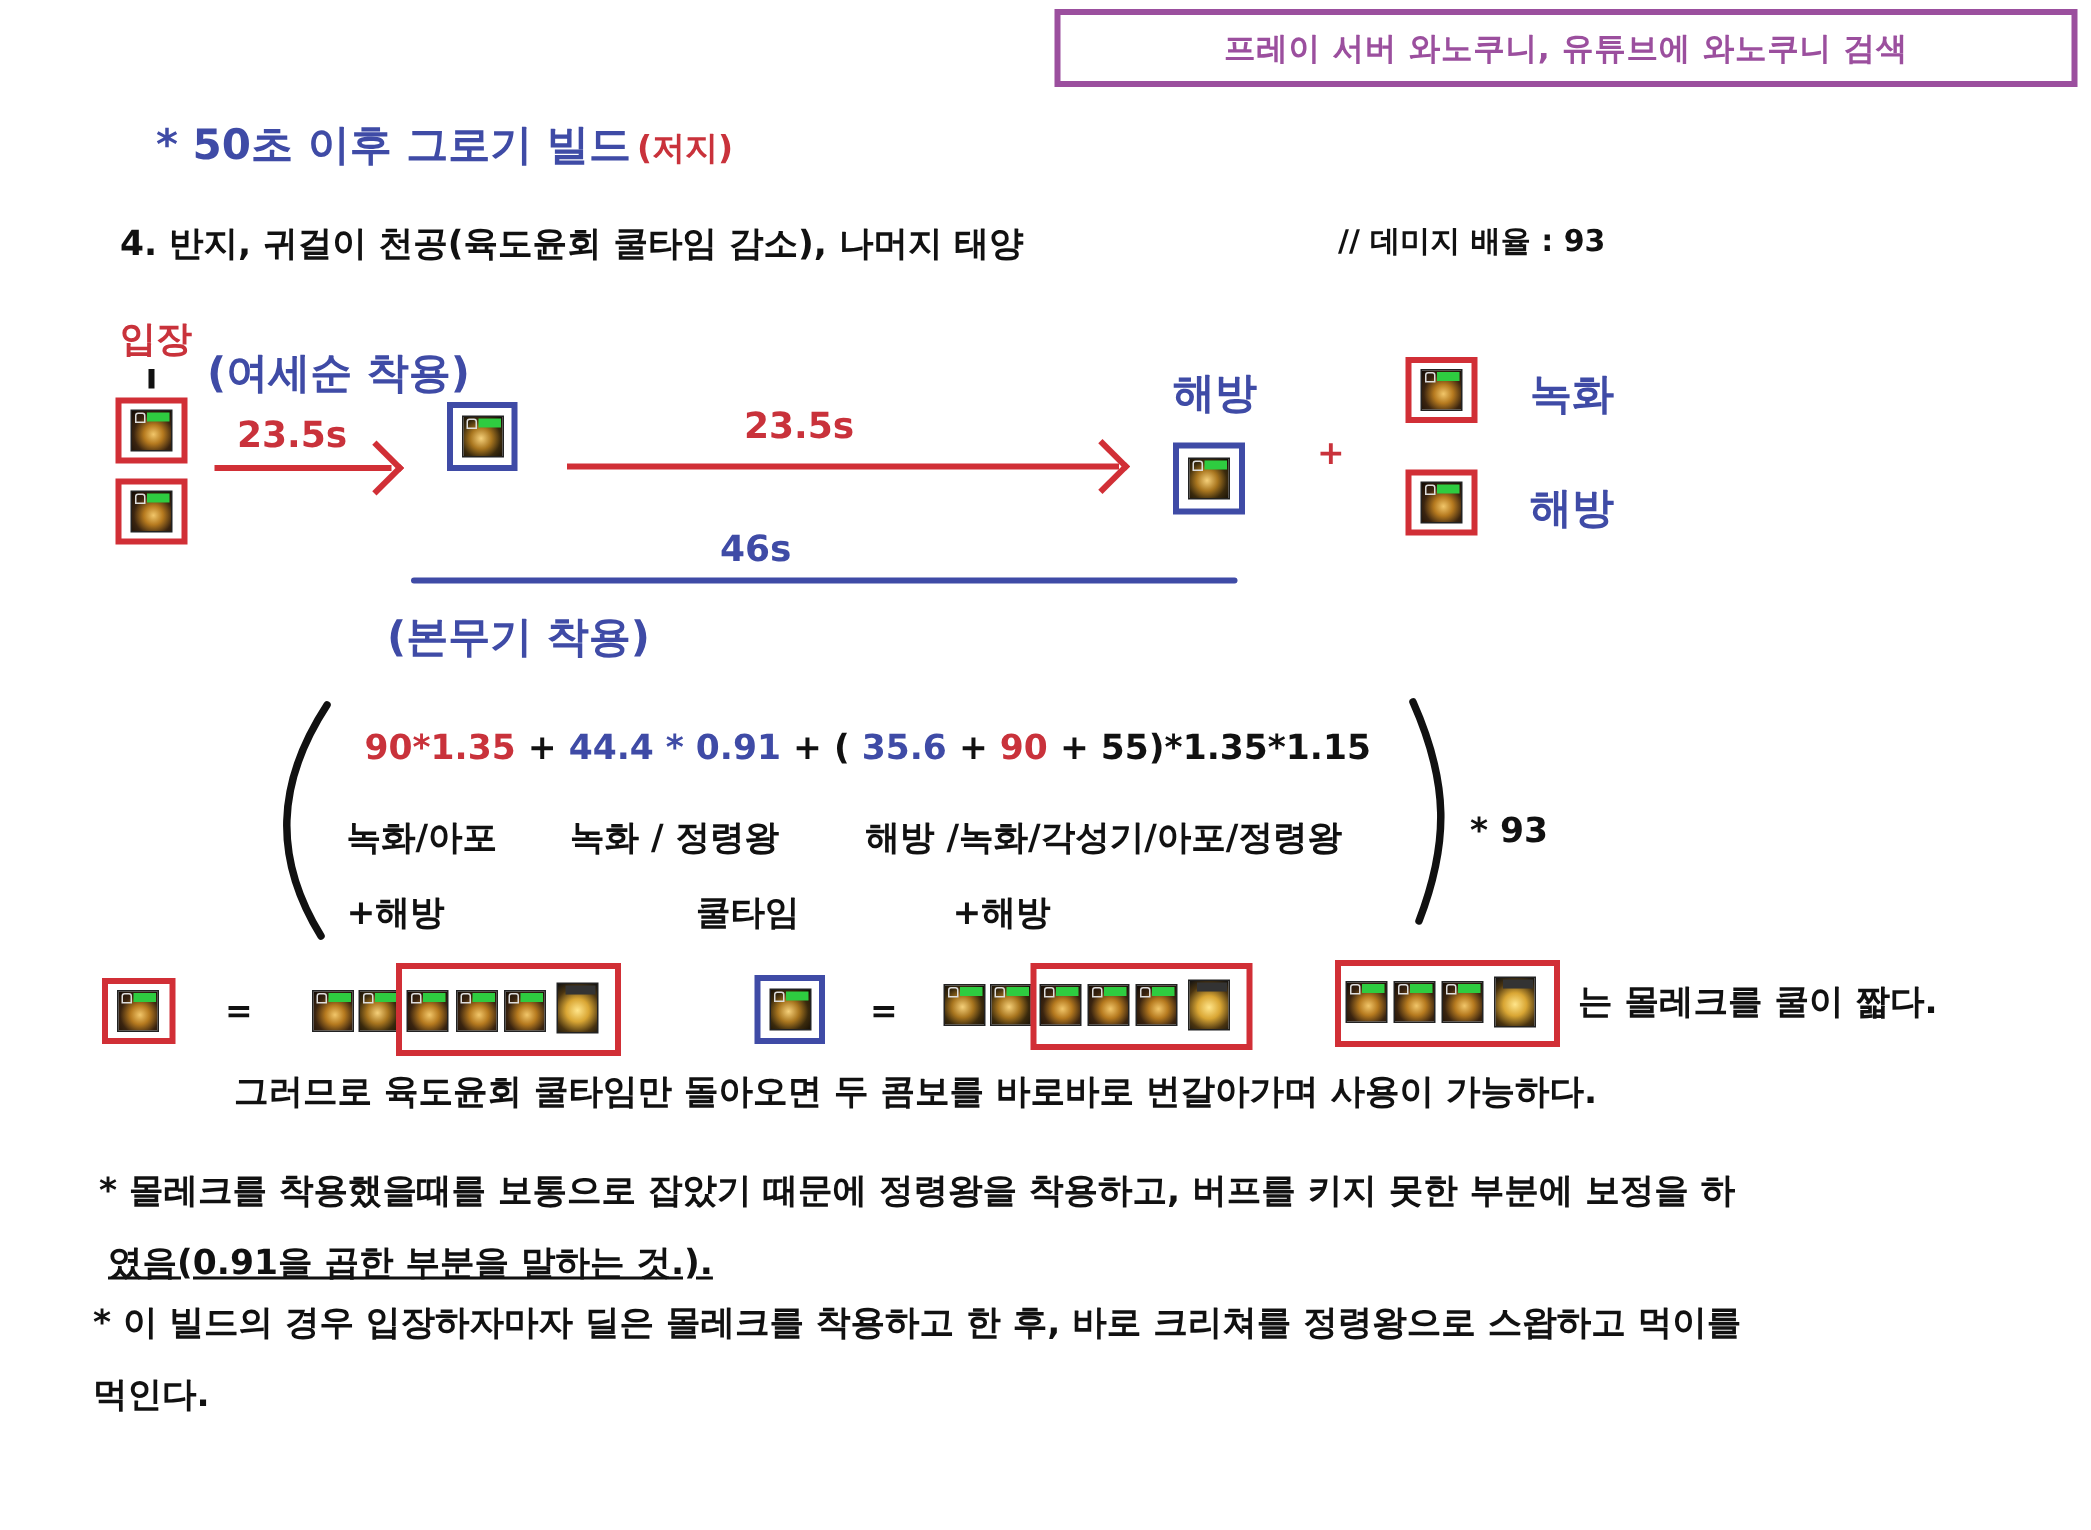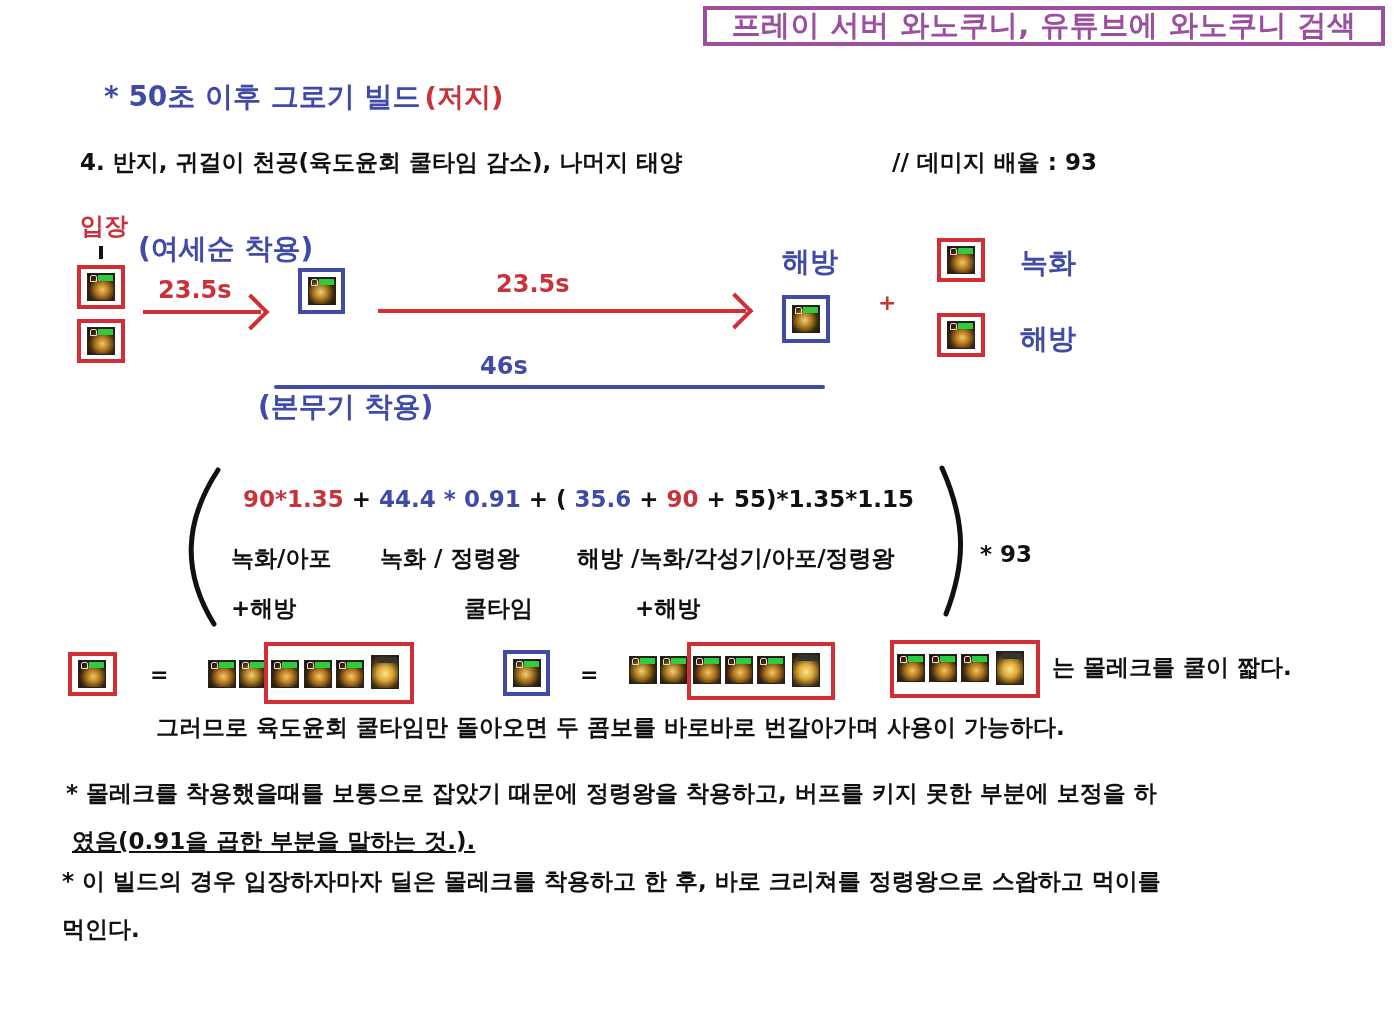--- a/index.html
+++ b/index.html
@@ -6,30 +6,30 @@
   body {
     width: 1394px; height: 1020px; background: #ffffff; position: relative; overflow: hidden;
     font-family: "DejaVu Sans", "Liberation Sans", sans-serif; font-weight: bold; color: #111;
   }
   .abs { position: absolute; white-space: nowrap; }
   .red { color: #c9323b; }
   .blue { color: #3f4ba6; }
   .black { color: #111; }
 
   .banner {
-    left: 703px; top: 6px; width: 682px; height: 40px;
+    left: 703px; top: 6px; width: 682px; height: 52px;
     border: 4px solid #9b4f9e; box-sizing: border-box;
     display: flex; align-items: center; justify-content: center;
-    font-size: 29px; color: #9b4f9e; letter-spacing: 0.5px;
+    font-size: 21px; color: #9b4f9e; letter-spacing: 0.5px;
   }
 
   .title { left: 104px; top: 78px; font-size: 28px; }
-  .title .suffix { font-size: 27px; margin-left: 4px; }
+  .title .suffix { font-size: 22px; margin-left: 4px; }
   .line2 { left: 80px; top: 147px; font-size: 23px; }
-  .line2b { left: 892px; top: 147px; font-size: 23px; }
+  .line2b { left: 892px; top: 147px; font-size: 20px; }
 
   .lbl-red-big { font-size: 24px; }
   .lbl-blue { font-size: 28px; }
 
   
   .icon {
     position: absolute; width: 28px; height: 28px; box-sizing: border-box;
     background: radial-gradient(circle at 55% 60%, #f1c66a 0%, #b67a1f 30%, #3a2410 62%, #120a04 100%);
     border: 1px solid #222;
   }
@@ -95,21 +95,21 @@
 <div class="arrow-line" style="left:378px; top:309px; width:368px;"></div>
 <div class="arrow-head" style="left:722px; top:298px;"></div>
 
 <div class="abs blue lbl-blue" style="left:782px; top:243px;">해방</div>
 <div class="box blue-b" style="left:782px; top:295px; width:48px; height:48px;">
   <div class="icon ring" style="left:6px; top:6px;"></div>
 </div>
 
 <div class="abs blue" style="left:480px; top:352px; font-size:24px;">46s</div>
 <div class="blue-bar" style="left:274px; top:385px; width:551px;"></div>
-<div class="abs blue lbl-blue" style="left:258px; top:388px;">(본무기 착용)</div>
+<div class="abs blue lbl-blue" style="left:258px; top:406px;">(본무기 착용)</div>
 
 <div class="abs red" style="left:878px; top:290px; font-size:22px;">+</div>
 
 <div class="box red-b" style="left:937px; top:238px; width:48px; height:44px;">
   <div class="icon" style="left:6px; top:4px;"></div>
 </div>
 <div class="abs blue lbl-blue" style="left:1020px; top:244px;">녹화</div>
 <div class="box red-b" style="left:937px; top:313px; width:48px; height:44px;">
   <div class="icon" style="left:6px; top:4px;"></div>
 </div>

